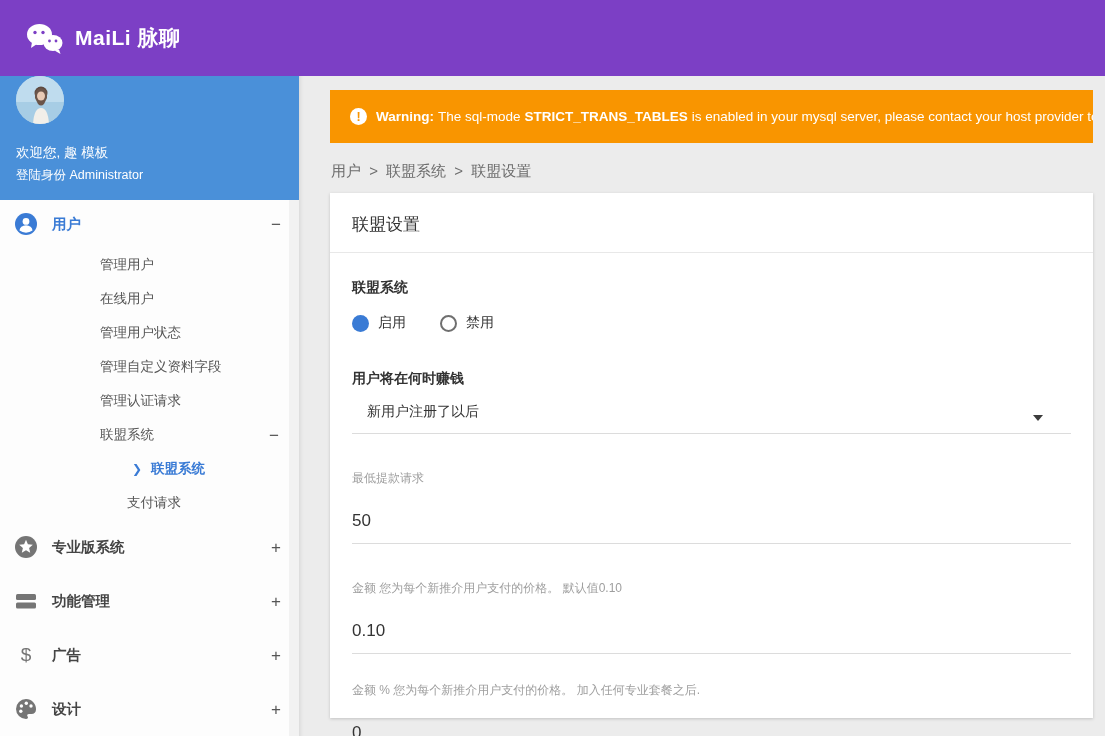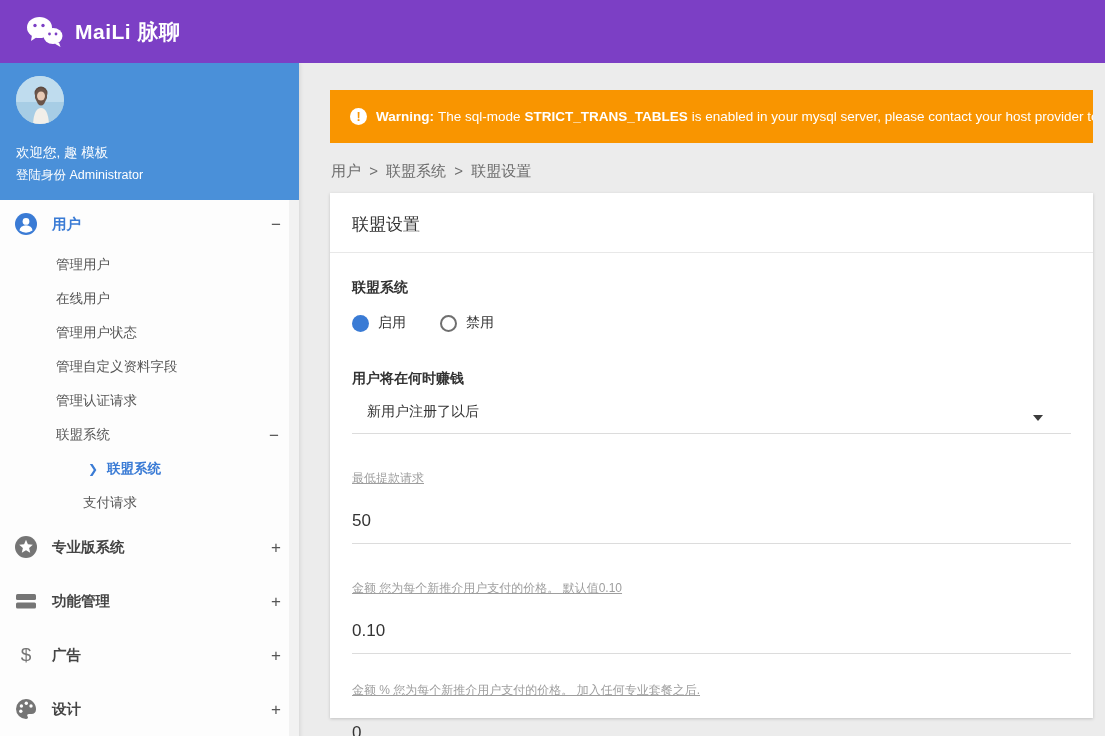--- a/index.html
+++ b/index.html
@@ -4,21 +4,21 @@
 <style>
   * { margin:0; padding:0; box-sizing:border-box; }
   html,body { width:1105px; height:736px; }
   body {
     font-family:"Liberation Sans","DejaVu Sans",sans-serif;
     background:#ececec; position:relative; overflow:hidden; color:#333;
   }
 
   
   .app-header {
-    position:absolute; top:0; left:0; width:1105px; height:63px;
+    position:absolute; top:0; left:0; width:1105px; height:76px;
     background:#7c3fc5; display:flex; align-items:center; padding-left:26px; z-index:6;
   }
   .brand-text { color:#fff; font-size:21px; font-weight:bold; margin-left:12px; letter-spacing:.5px; }
 
   
   .sidebar {
     position:absolute; top:63px; left:0; width:299px; height:711px;
     background:#fdfdfd; box-shadow:1px 0 4px rgba(0,0,0,.10); z-index:4;
   }
   .scroll-track { position:absolute; top:137px; right:0; bottom:0; width:10px; background:#f2f2f2; }
@@ -36,21 +36,21 @@
 
   .menu { position:relative; }
   .group-row { display:flex; align-items:center; height:48px; padding:0 18px 0 14px; cursor:pointer; }
   .group-row.tall { height:54px; }
   .g-icon { width:24px; height:24px; margin-right:14px; flex:none; display:flex; align-items:center; justify-content:center; }
   .group-label { font-size:14.5px; font-weight:bold; color:#454545; flex:1; }
   .group-label.active { color:#3a7bd5; }
   .toggle-sign { color:#555; font-size:17px; line-height:1; }
   .sub-item {
     height:34px; display:flex; align-items:center;
-    padding-left:56px; padding-right:20px; font-size:13.5px; color:#555; cursor:pointer;
+    padding-left:56px; padding-right:20px; font-size:13.5px; color:#555; cursor:pointer;margin-left:44px;
   }
   .sub-item .s-label { flex:1; }
   .sub-item.active-item { padding-left:88px; color:#3a7bd5; font-weight:bold; }
   .chev { color:#3a7bd5; font-size:12px; margin-right:9px; font-weight:bold; }
   .sub-item.indent2 { padding-left:83px;justify-content:flex-end; }
   .dollar-glyph { font-size:19px; color:#757575; font-weight:400; }
 
   
   .banner {
     position:absolute; left:330px; top:90px; width:763px; height:53px;
@@ -87,21 +87,21 @@
     margin-top:15px; padding:0 0 12px 15px; border-bottom:1px solid #dcdcdc; cursor:pointer;
   }
   .select-value { font-size:14px; color:#333; }
   .caret {
     width:0; height:0; border-left:5px solid transparent; border-right:5px solid transparent;
     border-top:6px solid #3c3c3c; margin-right:28px;
   }
 
   .field { margin-top:36px; }
   .field.tight { margin-top:28px; }
-  .f-label { font-size:12px; color:#9e9e9e;text-decoration:underline; }
+  .f-label { font-size:12px; color:#9e9e9e; }
   .f-value { font-size:17px; color:#333; margin-top:24px; padding-bottom:12px; border-bottom:1px solid #dcdcdc; }
 
   .save-btn {
     margin-top:34px; background:#3a7bd5; color:#fff; font-size:14px;
     padding:8px 15px; border:none; border-radius:4px; cursor:pointer;
     font-family:inherit;
   }
 </style>
 </head>
 <body>

